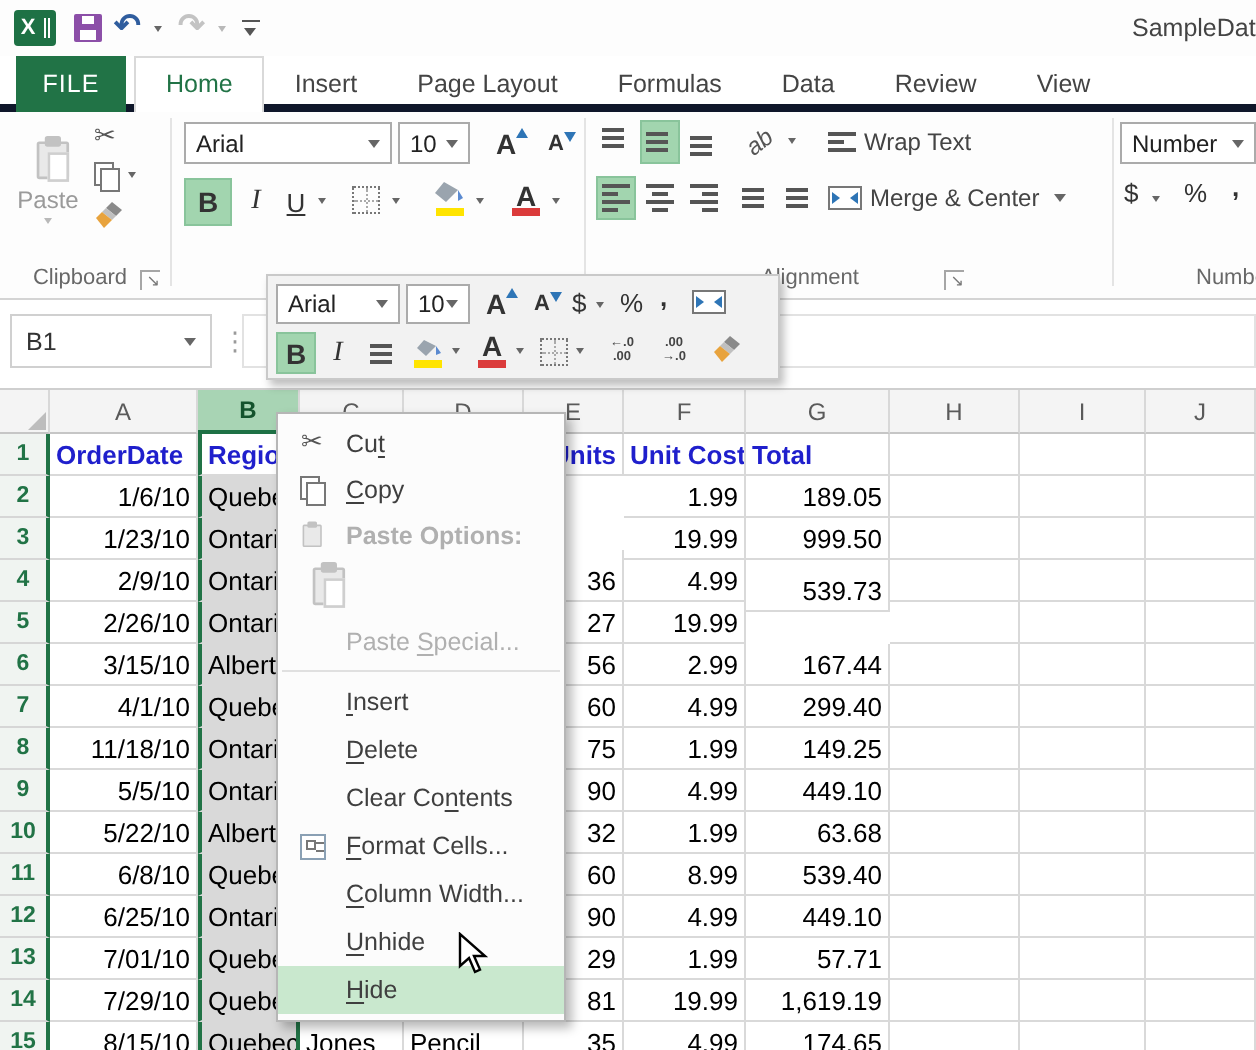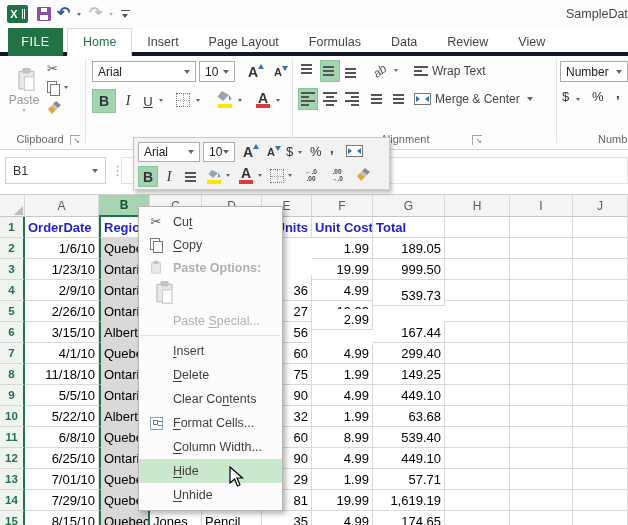--- a/index.html
+++ b/index.html
@@ -406,21 +406,21 @@
         <div class="cell ar" style="left: 373px; top: 90px; width: 72px; height: 21px;">539.73</div>
         <div class="cell al" style="left: 445px; top: 106px; width: 65px; height: 21px;"></div>
         <div class="cell al" style="left: 510px; top: 106px; width: 63px; height: 21px;"></div>
         <div class="cell al" style="left: 573px; top: 106px; width: 55px; height: 21px;"></div>
         <div class="rowh" style="top: 127px; height: 21px;">6</div>
         <div class="cell ar" style="left: 25px; top: 127px; width: 74px; height: 21px;">3/15/10</div>
         <div class="cell al bcol" style="left: 99px; top: 127px; width: 51px; height: 21px;">Alberta</div>
         <div class="cell al" style="left: 150px; top: 127px; width: 52px; height: 21px;"></div>
         <div class="cell al" style="left: 202px; top: 127px; width: 60px; height: 21px;"></div>
         <div class="cell ar" style="left: 262px; top: 127px; width: 50px; height: 21px;">56</div>
-        <div class="cell ar" style="left: 312px; top: 114px; width: 61px; height: 21px;">2.99</div>
+        <div class="cell ar" style="left: 312px; top: 127px; width: 61px; height: 21px;">2.99</div>
         <div class="cell ar" style="left: 373px; top: 127px; width: 72px; height: 21px;">167.44</div>
         <div class="cell al" style="left: 445px; top: 127px; width: 65px; height: 21px;"></div>
         <div class="cell al" style="left: 510px; top: 127px; width: 63px; height: 21px;"></div>
         <div class="cell al" style="left: 573px; top: 127px; width: 55px; height: 21px;"></div>
         <div class="rowh" style="top: 148px; height: 21px;">7</div>
         <div class="cell ar" style="left: 25px; top: 148px; width: 74px; height: 21px;">4/1/10</div>
         <div class="cell al bcol" style="left: 99px; top: 148px; width: 51px; height: 21px;">Quebec</div>
         <div class="cell al" style="left: 150px; top: 148px; width: 52px; height: 21px;"></div>
         <div class="cell al" style="left: 202px; top: 148px; width: 60px; height: 21px;"></div>
         <div class="cell ar" style="left: 262px; top: 148px; width: 50px; height: 21px;">60</div>
@@ -634,25 +634,25 @@
       </div>
       <div class="mitem" style="height: 24px;">
         <span class="mic">
           <span class="ic-fmt"></span>
         </span>
         <span><u>F</u>ormat Cells...</span>
       </div>
       <div class="mitem" style="height: 24px;">
         <span><u>C</u>olumn Width...</span>
       </div>
+      <div class="mitem" style="height: 24px;">
+        <span><u>U</u>nhide</span>
+      </div>
       <div class="mitem hl" style="height: 24px;">
         <span><u>H</u>ide</span>
-      </div>
-      <div class="mitem" style="height: 24px;">
-        <span><u>U</u>nhide</span>
       </div>
     </div>
 
   <svg id="cursor" class="abs" width="18" height="24">
     <polygon points="1,1 1,17 5.5,13 8.5,20 11,18.8 8,12 13.5,12" fill="#fff" stroke="#000" stroke-width="1.2"></polygon>
   </svg>
 
 </div>
 
 </body></html>

